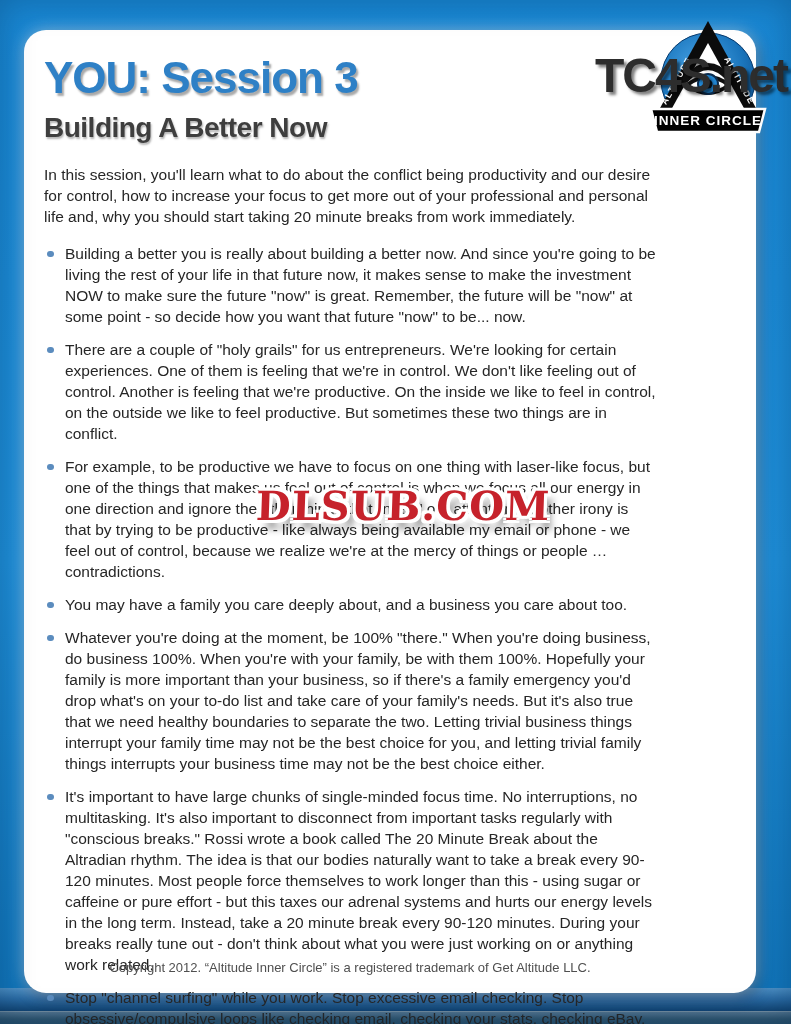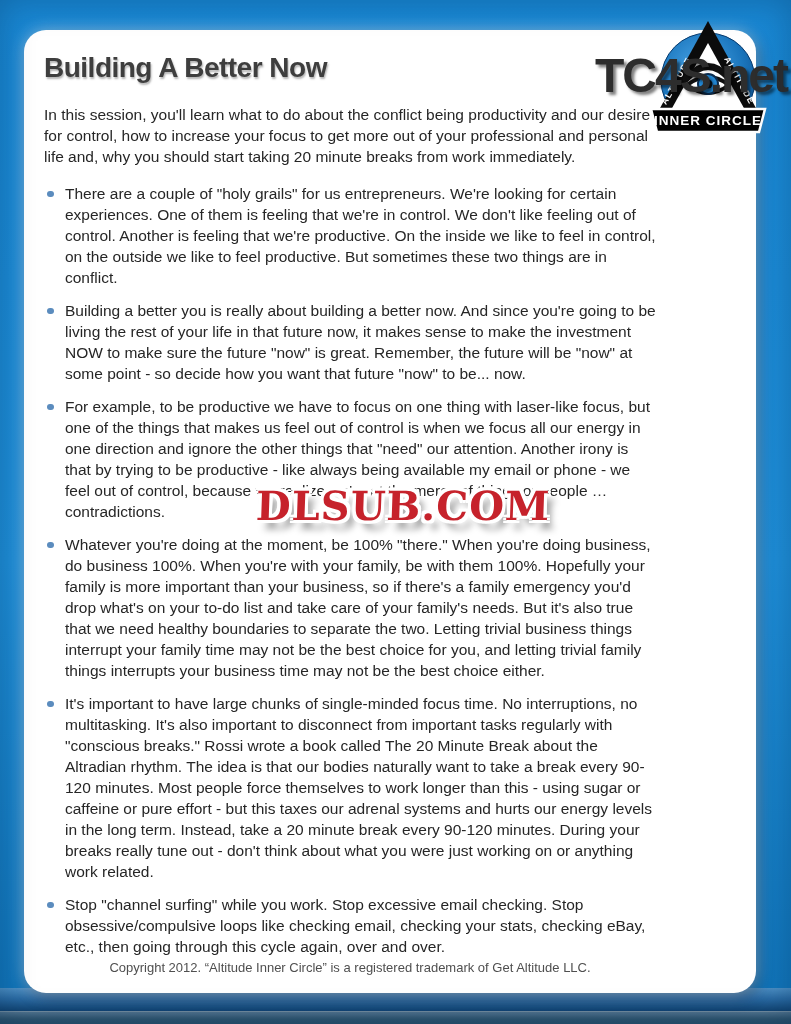--- a/index.html
+++ b/index.html
@@ -58,28 +58,30 @@
 <body>
 
 <div id="page">
 
   <div class="band"></div>
   <div class="band-strip"></div>
 
   <div class="card">
     <div class="card-inner">
 
+      <h1 class="title">YOU: Session 3</h1>
       <h2 class="subtitle">Building A Better Now</h2>
 
       <p class="intro">In this session, you'll learn what to do about the conflict being productivity and our desire for control, how to increase your focus to get more out of your professional and personal life and, why you should start taking 20 minute breaks from work immediately.</p>
 
       <ul class="points">
+        <li>Building a better you is really about building a better now. And since you're going to be living the rest of your life in that future now, it makes sense to make the investment NOW to make sure the future "now" is great. Remember, the future will be "now" at some point - so decide how you want that future "now" to be... now.</li>
         <li>There are a couple of "holy grails" for us entrepreneurs. We're looking for certain experiences. One of them is feeling that we're in control. We don't like feeling out of control. Another is feeling that we're productive. On the inside we like to feel in control, on the outside we like to feel productive. But sometimes these two things are in conflict.</li>
-        <li>Building a better you is really about building a better now. And since you're going to be living the rest of your life in that future now, it makes sense to make the investment NOW to make sure the future "now" is great. Remember, the future will be "now" at some point - so decide how you want that future "now" to be... now.</li>
         <li>For example, to be productive we have to focus on one thing with laser-like focus, but one of the things that makes us feel out of control is when we focus all our energy in one direction and ignore the other things that "need" our attention. Another irony is that by trying to be productive - like always being available my email or phone - we feel out of control, because we realize we're at the mercy of things or people … contradictions.</li>
+        <li>You may have a family you care deeply about, and a business you care about too.</li>
         <li>Whatever you're doing at the moment, be 100% "there." When you're doing business, do business 100%. When you're with your family, be with them 100%. Hopefully your family is more important than your business, so if there's a family emergency you'd drop what's on your to-do list and take care of your family's needs. But it's also true that we need healthy boundaries to separate the two. Letting trivial business things interrupt your family time may not be the best choice for you, and letting trivial family things interrupts your business time may not be the best choice either.</li>
         <li>It's important to have large chunks of single-minded focus time. No interruptions, no multitasking. It's also important to disconnect from important tasks regularly with "conscious breaks." Rossi wrote a book called The 20 Minute Break about the Altradian rhythm. The idea is that our bodies naturally want to take a break every 90-120 minutes. Most people force themselves to work longer than this - using sugar or caffeine or pure effort - but this taxes our adrenal systems and hurts our energy levels in the long term. Instead, take a 20 minute break every 90-120 minutes. During your breaks really tune out - don't think about what you were just working on or anything work related.</li>
         <li>Stop "channel surfing" while you work. Stop excessive email checking. Stop obsessive/compulsive loops like checking email, checking your stats, checking eBay, etc., then going through this cycle again, over and over.</li>
       </ul>
 
       <div class="copyright">Copyright 2012. “Altitude Inner Circle” is a registered trademark of Get Altitude LLC.</div>
     </div>
   </div>
 
   <div class="wm-top">TC4S.net</div>

